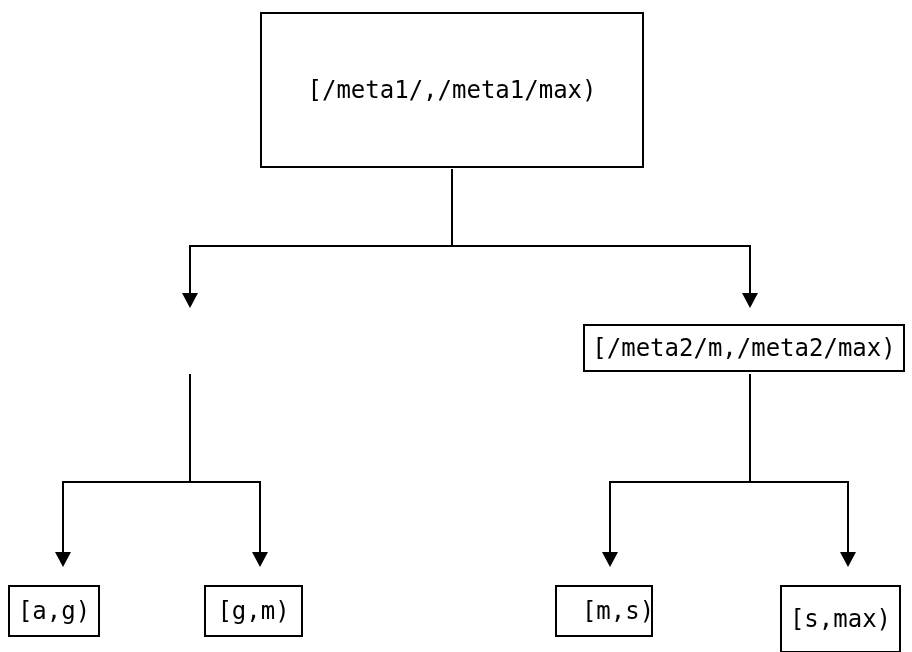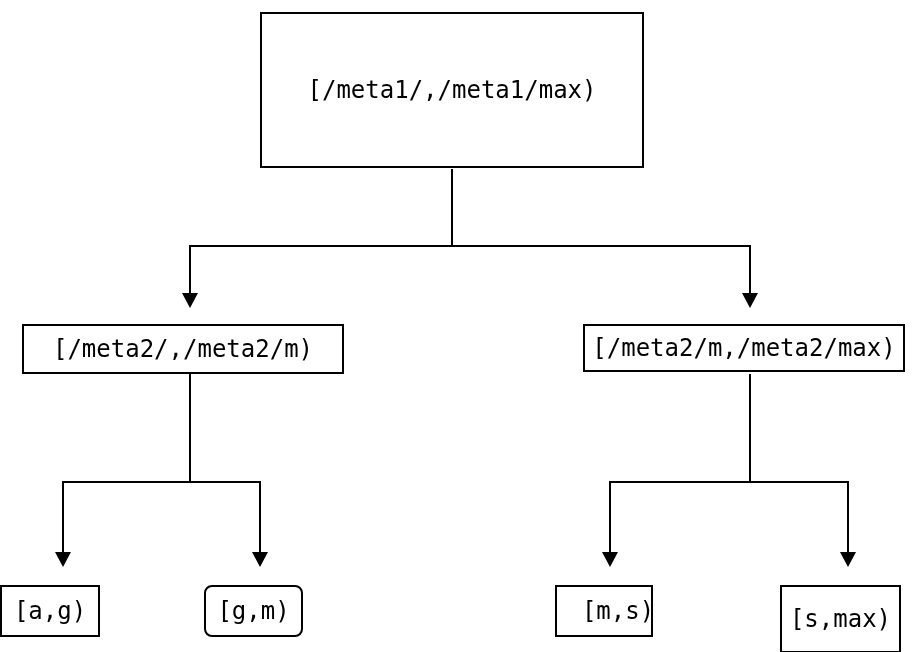--- a/index.html
+++ b/index.html
@@ -40,22 +40,22 @@
     font-size: 24px;
     line-height: 1;
     display: flex;
     align-items: center;
     justify-content: center;
     white-space: nowrap;
   }
   .node-root       { left: 260px; top: 12px;  width: 384px; height: 156px; }
   .node-meta2-left { left: 22px;  top: 324px; width: 322px; height: 50px; }
   .node-meta2-right{ left: 583px; top: 324px; width: 322px; height: 48px; }
-  .node-leaf-ag    { left: 0;   top: 585px; width: 100px; height: 52px; }
-  .node-leaf-gm    { left: 204px; top: 585px; width: 99px;  height: 52px; border-radius: 8px; }
+  .node-leaf-ag    { left: 8px;   top: 585px; width: 92px; height: 52px; }
+  .node-leaf-gm    { left: 204px; top: 585px; width: 99px;  height: 52px; }
   .node-leaf-ms    { left: 555px; top: 585px; width: 98px;  height: 52px; padding-left: 28px; }
   .node-leaf-smax  { left: 780px; top: 585px; width: 121px; height: 68px; }
 </style>
 </head>
 <body>
 
 <div class="canvas">
 
   <svg class="edges-layer" viewBox="0 0 912 652" aria-hidden="true">
 
@@ -78,23 +78,20 @@
       <path class="edge" d="M610 553 V482 H848 V553"></path>
       <polygon class="arrow" points="602,552 618,552 610,567"></polygon>
       <polygon class="arrow" points="840,552 856,552 848,567"></polygon>
     </g>
   </svg>
 
   <div class="node node-root">
     <span>[/meta1/,/meta1/max)</span>
   </div>
 
-  <div class="node node-meta2-left">
-    <span>[/meta2/,/meta2/m)</span>
-  </div>
 
   <div class="node node-meta2-right">
     <span>[/meta2/m,/meta2/max)</span>
   </div>
 
   <div class="node node-leaf-ag">
     <span>[a,g)</span>
   </div>
 
   <div class="node node-leaf-gm">

